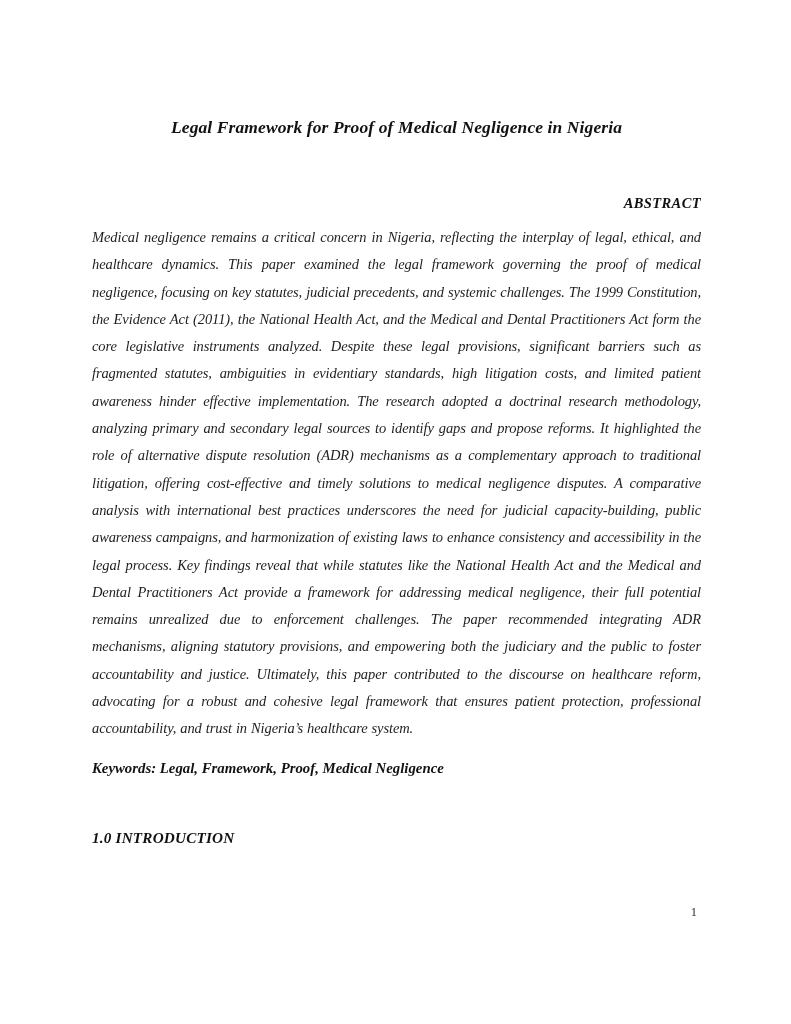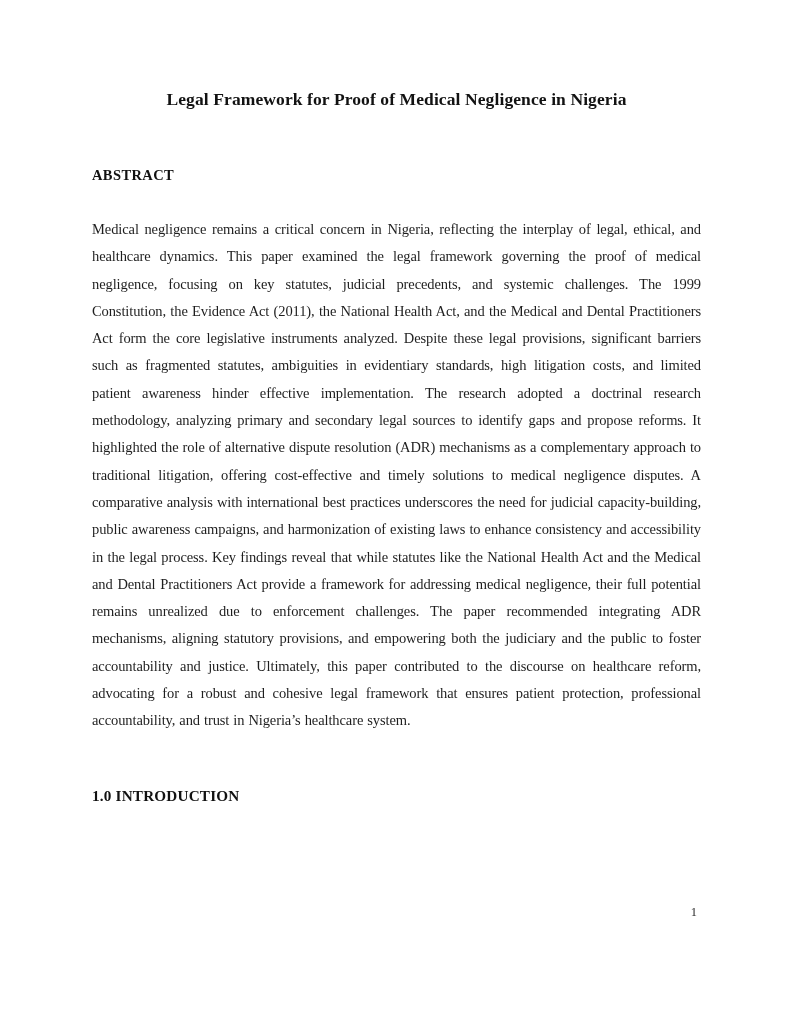--- a/index.html
+++ b/index.html
@@ -10,40 +10,41 @@
   .page {
     position: relative;
     width: 791px;
     height: 1024px;
     background: #ffffff;
     overflow: hidden;
     font-family: "Liberation Serif", "DejaVu Serif", serif;
     color: #1b1b1b;
   }
   .content {
-    padding: 88px 90px 0 92px; 
+    padding: 116px 90px 0 92px; 
+    font-style: italic;
   }
   .paper-title {
     text-align: center;
     font-weight: bold;
     font-size: 17.5px;
     line-height: 22px;
     color: #121212;
     letter-spacing: 0.1px;
   }
   .abstract-heading {
     margin-top: 57px;
-    text-align: left;
+    text-align: right;
     font-weight: bold;
     font-size: 14.5px;
     letter-spacing: 0.4px;
     color: #121212;
   }
   .abstract-text {
-    margin-top: 32px;
+    margin-top: 12px;
     text-align: justify;
     font-size: 14.5px;
     line-height: 27.3px;
     letter-spacing: -0.1px;
     word-spacing: 0.5px;
     color: #1e1e1e;
   }
   .keywords-line {
     margin-top: 17px;
     font-weight: bold;
@@ -69,18 +70,19 @@
 <body>
 
 <div class="page">
   <div class="content">
     <div class="paper-title">Legal Framework for Proof of Medical Negligence in Nigeria</div>
 
     <div class="abstract-heading">ABSTRACT</div>
 
     <div class="abstract-text">Medical negligence remains a critical concern in Nigeria, reflecting the interplay of legal, ethical, and healthcare dynamics. This paper examined the legal framework governing the proof of medical negligence, focusing on key statutes, judicial precedents, and systemic challenges. The 1999 Constitution, the Evidence Act (2011), the National Health Act, and the Medical and Dental Practitioners Act form the core legislative instruments analyzed. Despite these legal provisions, significant barriers such as fragmented statutes, ambiguities in evidentiary standards, high litigation costs, and limited patient awareness hinder effective implementation. The research adopted a doctrinal research methodology, analyzing primary and secondary legal sources to identify gaps and propose reforms. It highlighted the role of alternative dispute resolution (ADR) mechanisms as a complementary approach to traditional litigation, offering cost-effective and timely solutions to medical negligence disputes. A comparative analysis with international best practices underscores the need for judicial capacity-building, public awareness campaigns, and harmonization of existing laws to enhance consistency and accessibility in the legal process. Key findings reveal that while statutes like the National Health Act and the Medical and Dental Practitioners Act provide a framework for addressing medical negligence, their full potential remains unrealized due to enforcement challenges. The paper recommended integrating ADR mechanisms, aligning statutory provisions, and empowering both the judiciary and the public to foster accountability and justice. Ultimately, this paper contributed to the discourse on healthcare reform, advocating for a robust and cohesive legal framework that ensures patient protection, professional accountability, and trust in Nigeria’s healthcare system.</div>
 
+    <div class="keywords-line">Keywords: Legal, Framework, Proof, Medical Negligence</div>
 
     <div class="section-heading">1.0 INTRODUCTION</div>
   </div>
 
   <div class="page-number">1</div>
 </div>
 
 </body></html>

